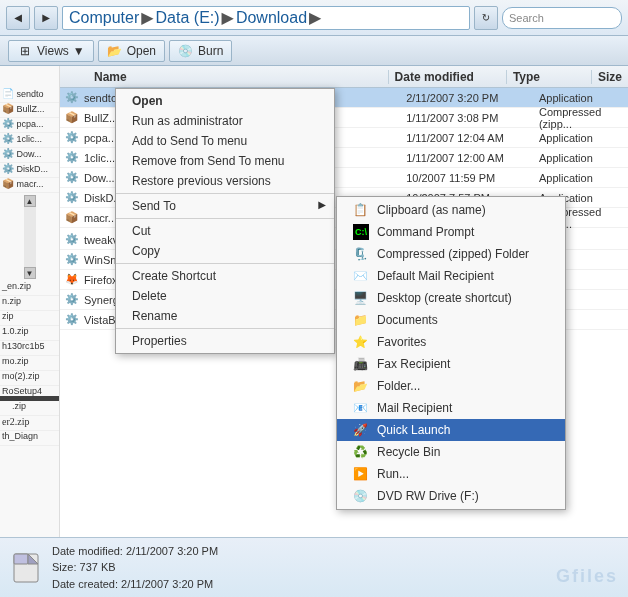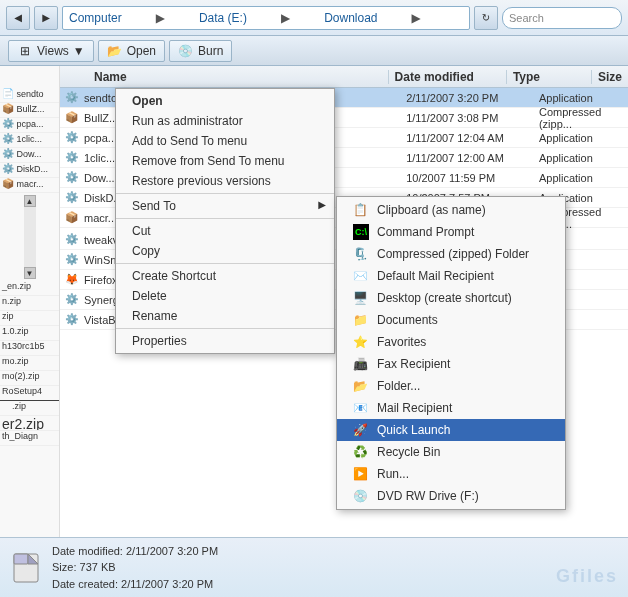--- a/index.html
+++ b/index.html
@@ -25,23 +25,22 @@
     }
     .address-path {
       flex: 1;
       display: flex;
       align-items: center;
       background: white;
       border: 1px solid #8ab0cc;
       border-radius: 2px;
       padding: 2px 6px;
       height: 24px;
-      font-size: 12px;
-      color: #333;
-      gap: 32px;
+      font-size: 16px;
+      color: #333;
     }
     .address-path .arrow {
       color: #555;
       margin: 0 2px;
     }
     .address-path .path-segment {
       color: #1a5c9a;
       cursor: pointer;
     }
     .nav-btn {
@@ -386,28 +385,28 @@
     </div>
     <div style="height:15px; overflow:hidden; padding-left:2px; border-bottom:1px solid #eee;">
       <div style="font-size:9px;">h130rc1b5</div>
     </div>
     <div style="height:15px; overflow:hidden; padding-left:2px; border-bottom:1px solid #eee;">
       <div style="font-size:9px;">mo.zip</div>
     </div>
     <div style="height:15px; overflow:hidden; padding-left:2px; border-bottom:1px solid #eee;">
       <div style="font-size:9px;">mo(2).zip</div>
     </div>
-    <div style="height:15px; overflow:hidden; padding-left:2px; border-bottom:1px solid #404040;">
+    <div style="height:15px; overflow:hidden; padding-left:2px; border-bottom:5px solid #404040;">
       <div style="font-size:9px;">RoSetup4</div>
     </div>
     <div style="height:15px; overflow:hidden; padding-left:12px; border-bottom:1px solid #eee;">
       <div style="font-size:9px;">.zip</div>
     </div>
     <div style="height:15px; overflow:hidden; padding-left:2px; border-bottom:1px solid #eee;">
-      <div style="font-size:14px;">er2.zip</div>
+      <div style="font-size:10px;font-family:Liberation Serif, serif;">er2.zip</div>
     </div>
     <div style="height:15px; overflow:hidden; padding-left:2px; border-bottom:1px solid #eee;">
       <div style="font-size:9px;">th_Diagn</div>
     </div>
   </div>
 
   <div class="file-list">
     <div class="column-header">
       <div class="col-name">Name</div>
       <div class="col-date">Date modified</div>

